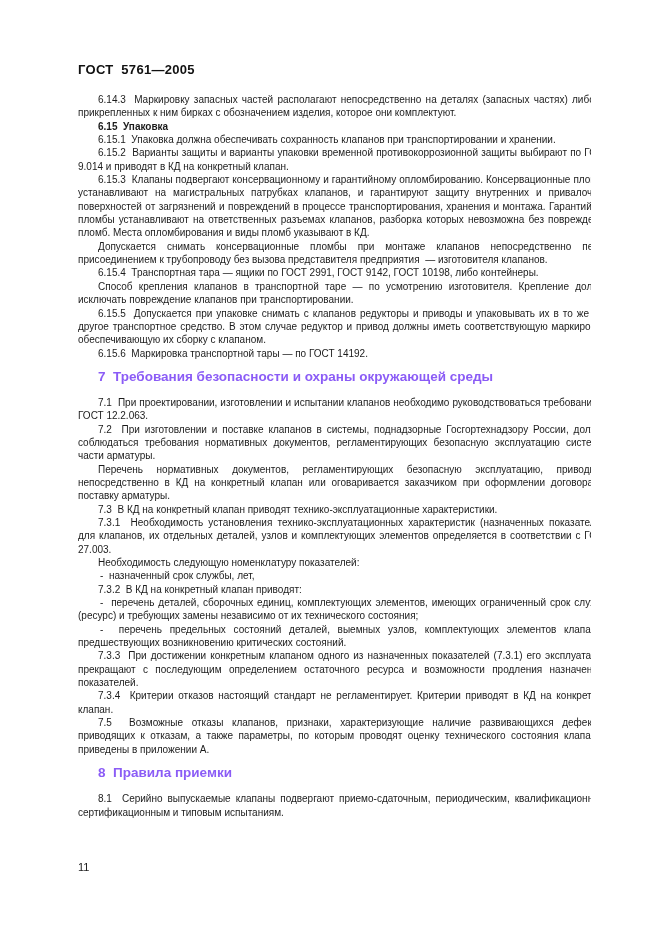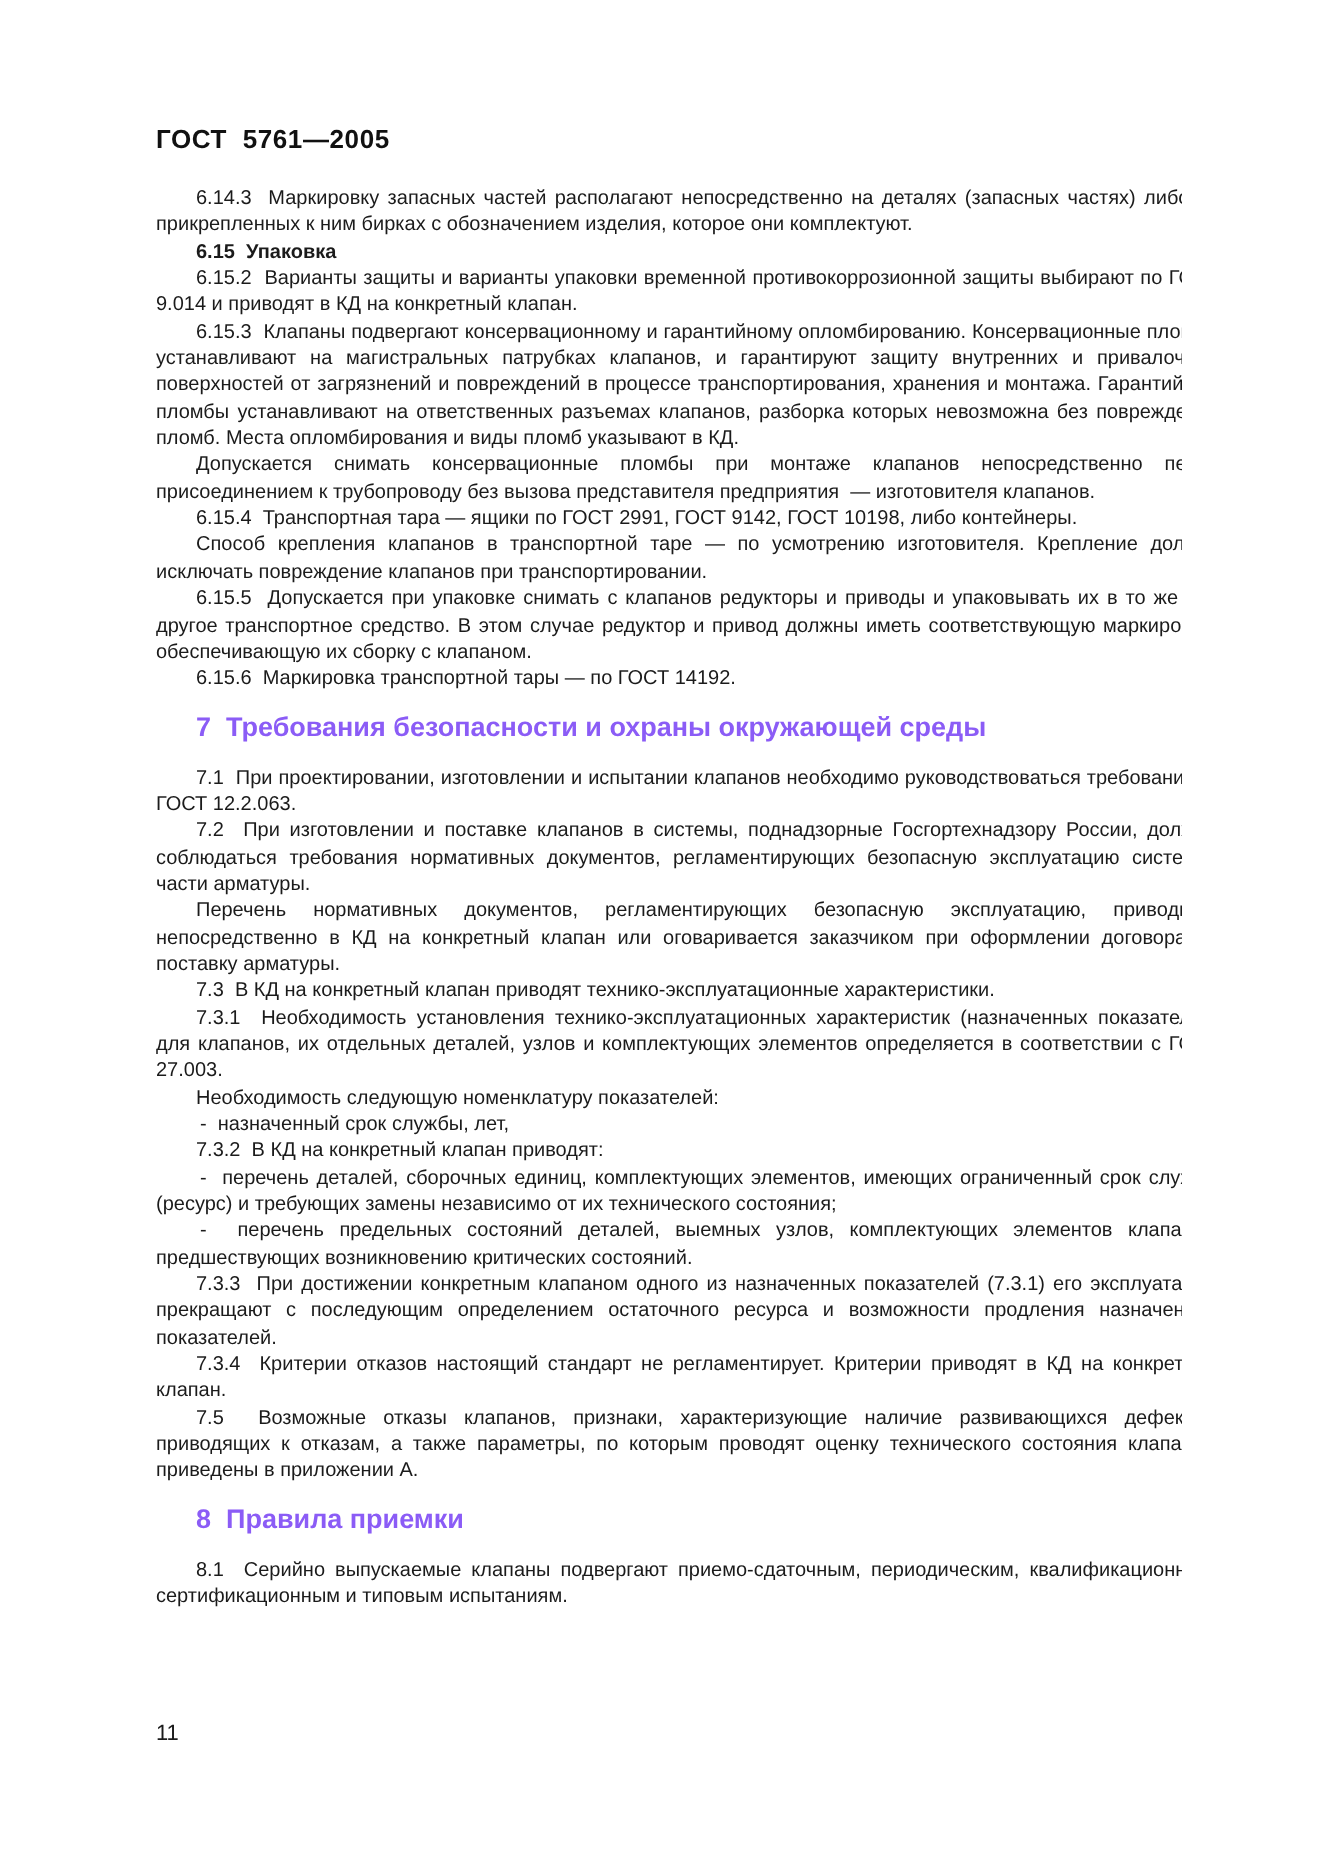--- a/index.html
+++ b/index.html
@@ -68,20 +68,21 @@
 </style>
 </head>
 <body>
 
 <div class="page">
   <div class="content">
     <div class="doc-header">ГОСТ&nbsp; 5761—2005</div>
     <div class="doc-body">
         <p class="p">6.14.3&nbsp; Маркировку запасных частей располагают непосредственно на деталях (запасных частях) либо на прикрепленных к ним бирках с обозначением изделия, которое они комплектуют.</p>
         <p class="p-bold">6.15&nbsp; Упаковка</p>
+        <p class="p">6.15.1&nbsp; Упаковка должна обеспечивать сохранность клапанов при транспортировании и хранении.</p>
         <p class="p">6.15.2&nbsp; Варианты защиты и варианты упаковки временной противокоррозионной защиты выбирают по ГОСТ 9.014 и приводят в КД на конкретный клапан.</p>
         <p class="p">6.15.3&nbsp; Клапаны подвергают консервационному и гарантийному опломбированию. Консервационные пломбы устанавливают на магистральных патрубках клапанов, и гарантируют защиту внутренних и привалочных поверхностей от загрязнений и повреждений в процессе транспортирования, хранения и монтажа. Гарантийные пломбы устанавливают на ответственных разъемах клапанов, разборка которых невозможна без повреждения пломб. Места опломбирования и виды пломб указывают в КД.</p>
         <p class="p">Допускается снимать консервационные пломбы при монтаже клапанов непосредственно перед присоединением к трубопроводу без вызова представителя предприятия&nbsp; — изготовителя клапанов.</p>
         <p class="p">6.15.4&nbsp; Транспортная тара — ящики по ГОСТ 2991, ГОСТ 9142, ГОСТ 10198, либо контейнеры.</p>
         <p class="p">Способ крепления клапанов в транспортной таре — по усмотрению изготовителя. Крепление должно исключать повреждение клапанов при транспортировании.</p>
         <p class="p">6.15.5&nbsp; Допускается при упаковке снимать с клапанов редукторы и приводы и упаковывать их в то же или другое транспортное средство. В этом случае редуктор и привод должны иметь соответствующую маркировку,&nbsp; обеспечивающую их сборку с клапаном.</p>
         <p class="p">6.15.6&nbsp; Маркировка транспортной тары — по ГОСТ 14192.</p>
         <h2 class="h2">7&nbsp; Требования безопасности и охраны окружающей среды</h2>
         <p class="p">7.1&nbsp; При проектировании, изготовлении и испытании клапанов необходимо руководствоваться требованиями ГОСТ 12.2.063.</p>
         <p class="p">7.2&nbsp; При изготовлении и поставке клапанов в системы, поднадзорные Госгортехнадзору России, должны соблюдаться требования нормативных документов, регламентирующих безопасную эксплуатацию систем в части арматуры.</p>

